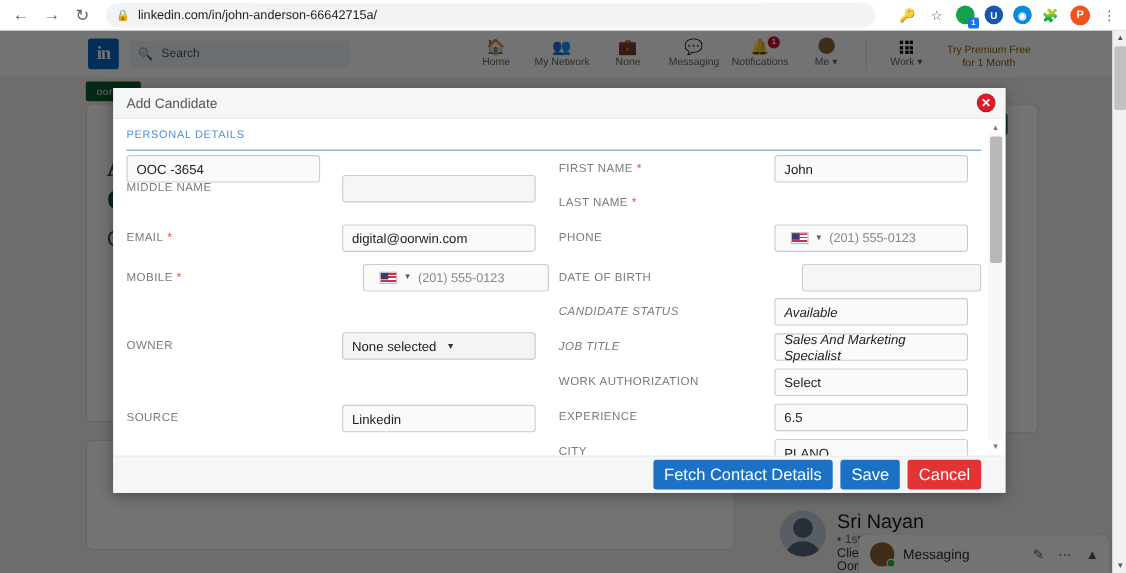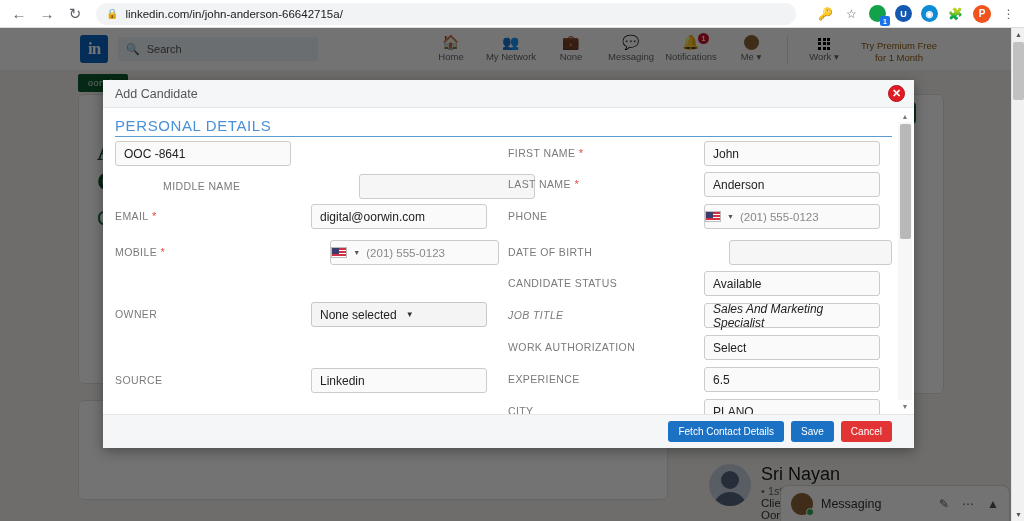--- a/index.html
+++ b/index.html
@@ -170,42 +170,42 @@
   }
   .modal-title { font-size: 12.5px; color: #555; }
   .modal-close {
     position: absolute; right: 9px; top: 5px; width: 17px; height: 17px; border-radius: 50%;
     background: #e01b24; color: #fff; font-size: 11px; font-weight: bold;
     display: flex; align-items: center; justify-content: center;
     border: 1.5px solid #b81016;
   }
   .modal-body { flex: 1; position: relative; overflow: hidden; background: #fff; }
   .section-title {
-    position: absolute; left: 12px; top: 9px; font-size: 15px; color: #4a90d9;
+    position: absolute; left: 12px; top: 9px; font-size: 10px; color: #4a90d9;
     letter-spacing: .6px;
   }
   .section-rule { position: absolute; left: 12px; right: 22px; top: 28px; height: 1px; background: #5b9bd5; }
 
   .form-grid { position: absolute; left: 0; top: 33px; right: 18px; }
   .col { position: absolute; top: 0; }
   .col-left { left: 12px; width: 384px; }
   .col-right { left: 405px; width: 384px; }
   .field { position: absolute; left: 0; width: 384px; display: flex; align-items: flex-start; }
   .flabel {
     width: 196px; font-size: 10.5px; color: #7a7a7a; letter-spacing: .4px;
     padding-top: 6px; text-transform: uppercase; line-height: 12px;
   }
   .req { color: #e74c3c; font-size: 11px; }
   .ctl {
     width: 176px; height: 25px; border: 1px solid #ccc; border-radius: 3px;
     background: #fafafa; font-size: 12px; color: #222;
     display: flex; align-items: center; padding: 0 8px;
   }
   .ctl.empty { background: #f6f6f6; }
-  .ctl.phone { gap: 6px; padding-left: 0; }
+  .ctl.phone { gap: 6px; padding-left: 14px; }
   .flag { width: 16px; height: 11px; position: relative; overflow: hidden; border: .5px solid #bbb; flex: none;}
   .flag .stripes { position: absolute; inset: 0;
     background: repeating-linear-gradient(to bottom,#d02f44 0,#d02f44 1.6px,#fff 1.6px,#fff 3.2px); }
   .flag .canton { position: absolute; left:0; top:0; width: 7px; height: 6px; background: #3c3b6e; }
   .caret { font-size: 7px; color: #555; }
   .phnum { font-size: 11.5px; color: #888; }
   .ctl.dropdown { background: #f4f4f4; border-color: #c7c7c7; justify-content: flex-start; gap: 5px; width: 176px; }
   .ctl .dcaret { font-size: 8px; color: #333; margin-left: 4px;}
 
   .modal-scroll {
@@ -217,21 +217,21 @@
     position: absolute; left: 0; width: 14px; height: 12px; display: flex;
     align-items: center; justify-content: center; font-size: 7px; color: #777;
   }
   .modal-scroll .sup { top: 0; } .modal-scroll .sdn { bottom: 0; }
 
   .modal-foot {
     height: 34px; background: #f4f6f8; border-top: 1px solid #e3e6e8;
     display: flex; align-items: center; justify-content: flex-end; gap: 7px; padding-right: 22px;
   }
   .btn {
-    border: none; border-radius: 3px; color: #fff; font-size: 10px;
+    border: none; border-radius: 3px; color: #fff; font-size: 15px;
     padding: 5px 10px; font-family: "Liberation Sans", sans-serif; cursor: pointer;
   }
   .btn-primary { background: #1b72c4; }
   .btn-danger { background: #e23434; }
 </style>
 </head>
 <body>
 
 <div id="app">
 
@@ -385,24 +385,24 @@
     </div>
 
     <div class="modal-body">
       <div class="section-title">PERSONAL DETAILS</div>
       <div class="section-rule"></div>
 
       <div class="form-grid">
         <div class="col col-left" id="col-left">
             <div class="field" style="top: 0px;">
               <div class="ctl">
-                <span>OOC -8641</span>
-              </div>
-            </div>
-            <div class="field" style="top: 33px; margin-left: 48px;">
+                <span>OOC -3654</span>
+              </div>
+            </div>
+            <div class="field" style="top: 18px;">
               <div class="flabel">MIDDLE NAME</div>
               <div class="ctl empty">
                 <span></span>
               </div>
             </div>
             <div class="field" style="top: 63px;">
               <div class="flabel">EMAIL<span class="req"> *</span></div>
               <div class="ctl">
                 <span>digital@oorwin.com</span>
               </div>
@@ -434,42 +434,39 @@
           </div>
         <div class="col col-right" id="col-right">
             <div class="field" style="top: 0px;">
               <div class="flabel">FIRST NAME<span class="req"> *</span></div>
               <div class="ctl">
                 <span>John</span>
               </div>
             </div>
             <div class="field" style="top: 31px;">
               <div class="flabel">LAST NAME<span class="req"> *</span></div>
-              <div class="ctl">
-                <span>Anderson</span>
-              </div>
             </div>
             <div class="field" style="top: 63px;">
               <div class="flabel">PHONE</div>
               <div class="ctl phone">
                 <span class="flag">
                   <span class="stripes"></span>
                   <span class="canton"></span>
                 </span>
                 <span class="caret">▼</span>
                 <span class="phnum">(201) 555-0123</span>
               </div>
             </div>
             <div class="field" style="top: 99px; gap: 40px;">
               <div class="flabel">DATE OF BIRTH</div>
               <div class="ctl empty">
                 <span></span>
               </div>
             </div>
-            <div class="field" style="top: 130px;">
+            <div class="field" style="top: 130px; font-style: italic;">
               <div class="flabel">CANDIDATE STATUS</div>
               <div class="ctl">
                 <span>Available</span>
               </div>
             </div>
             <div class="field" style="top: 162px; font-style: italic;">
               <div class="flabel">JOB TITLE</div>
               <div class="ctl">
                 <span>Sales And Marketing Specialist</span>
               </div>

